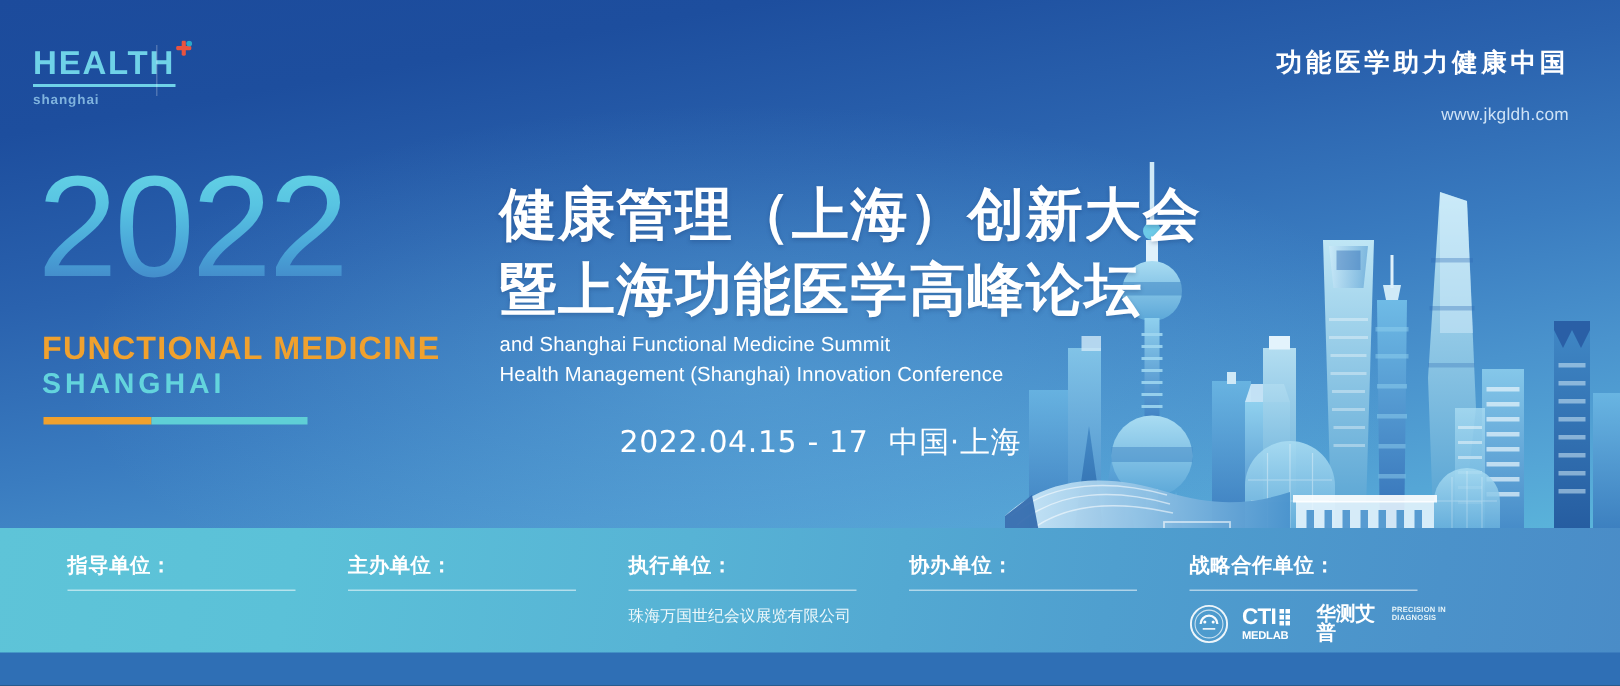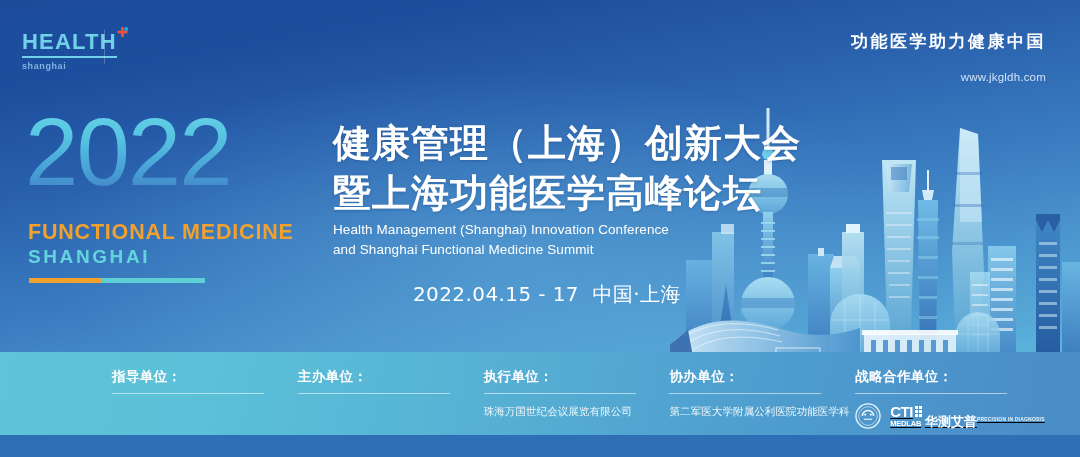--- a/index.html
+++ b/index.html
@@ -78,30 +78,30 @@
     font-weight:400;letter-spacing:.4px;white-space:nowrap;
     font-family:"DejaVu Sans","Liberation Sans",sans-serif;
   }
   
   .footer{
     position:absolute;left:0;bottom:0;width:1080px;height:105px;
     background:linear-gradient(100deg,#5ec4d8 0%,#5bc1d8 18%,#57b3d5 42%,#4f9fcf 68%,#4b92ca 88%,#4a8cc7 100%);
   }
   .footer .cols{
     position:absolute;left:0;top:0;width:1080px;height:83px;
-    display:flex;padding-left:112px;padding-right:26px;padding-top:16px;
+    display:flex;padding-left:45px;padding-right:26px;padding-top:16px;
   }
   .col{width:187px;}
   .col.col-last{width:200px;}
   .col .c-head{color:#ffffff;font-size:13.5px;font-weight:700;letter-spacing:.4px;white-space:nowrap;}
   .col .c-line{width:152px;height:1px;background:rgba(255,255,255,.55);margin:7px 0 9px;}
   .col .c-body{color:#eef8fb;font-size:10.5px;line-height:1.55;letter-spacing:.1px;}
   .partner-logos{display:flex;align-items:center;gap:9px;margin-top:1px;}
   .seal{width:26px;height:26px;flex:none;}
-  .cti{display:flex;align-items:flex-end;gap:3px;line-height:1;text-decoration:underline;}
+  .cti{display:flex;align-items:center;gap:18px;line-height:1;}
   .cti .cti-l{display:flex;flex-direction:column;align-items:flex-start;}
   .cti .cti-top{display:flex;align-items:center;gap:2px;}
   .cti .cti-main{font-size:15px;font-weight:800;color:#ffffff;letter-spacing:-.5px;}
   .cti .cti-dots{display:grid;grid-template-columns:3px 3px;grid-template-rows:3px 3px 3px;gap:1px;}
   .cti .cti-dots i{display:block;width:3px;height:3px;background:#ffffff;}
   .cti .cti-med{font-size:7.5px;font-weight:800;color:#ffffff;letter-spacing:-.2px;margin-top:1px;}
   .cti .cti-r{display:flex;}
   .cti .cti-cn{font-size:13px;font-weight:700;color:#ffffff;letter-spacing:0;font-family:"DejaVu Sans","Liberation Sans",sans-serif;}
   .cti .cti-tag{font-size:5px;font-weight:700;color:#e6f4f9;letter-spacing:.2px;margin-top:2px;}
   .bottombar{position:absolute;left:0;bottom:0;width:1080px;height:22px;background:#2f6fb5;}
@@ -300,22 +300,22 @@
       <i class="r1"></i>
       <i class="r2"></i>
     </div>
 
   <div class="title-cn">
     <div>健康管理（上海）创新大会</div>
     <div>暨上海功能医学高峰论坛</div>
   </div>
 
   <div class="title-en">
+    <div>and Shanghai Functional Medicine Summit</div>
     <div>Health Management (Shanghai) Innovation Conference</div>
-    <div>and Shanghai Functional Medicine Summit</div>
   </div>
 
   <div class="date-row">
     <span>2022.04.15 - 17</span>&nbsp;&nbsp;<span>中国·上海</span>
   </div>
 
   <div class="footer">
     <div class="cols">
 
       <div class="col">
@@ -332,23 +332,20 @@
         <div class="c-head">执行单位：</div>
         <div class="c-line"></div>
         <div class="c-body">
           <div>珠海万国世纪会议展览有限公司</div>
         </div>
       </div>
 
       <div class="col">
         <div class="c-head">协办单位：</div>
         <div class="c-line"></div>
-        <div class="c-body">
-          <div>第二军医大学附属公利医院功能医学科</div>
-        </div>
       </div>
 
       <div class="col col-last">
         <div class="c-head">战略合作单位：</div>
         <div class="c-line"></div>
         <div class="partner-logos">
 
           <svg class="seal" viewBox="0 0 28 28">
             <circle cx="14" cy="14" r="13" fill="none" stroke="#ffffff" stroke-width="1.4" opacity=".9"></circle>
             <circle cx="14" cy="14" r="10" fill="none" stroke="#ffffff" stroke-width=".8" opacity=".7"></circle>

